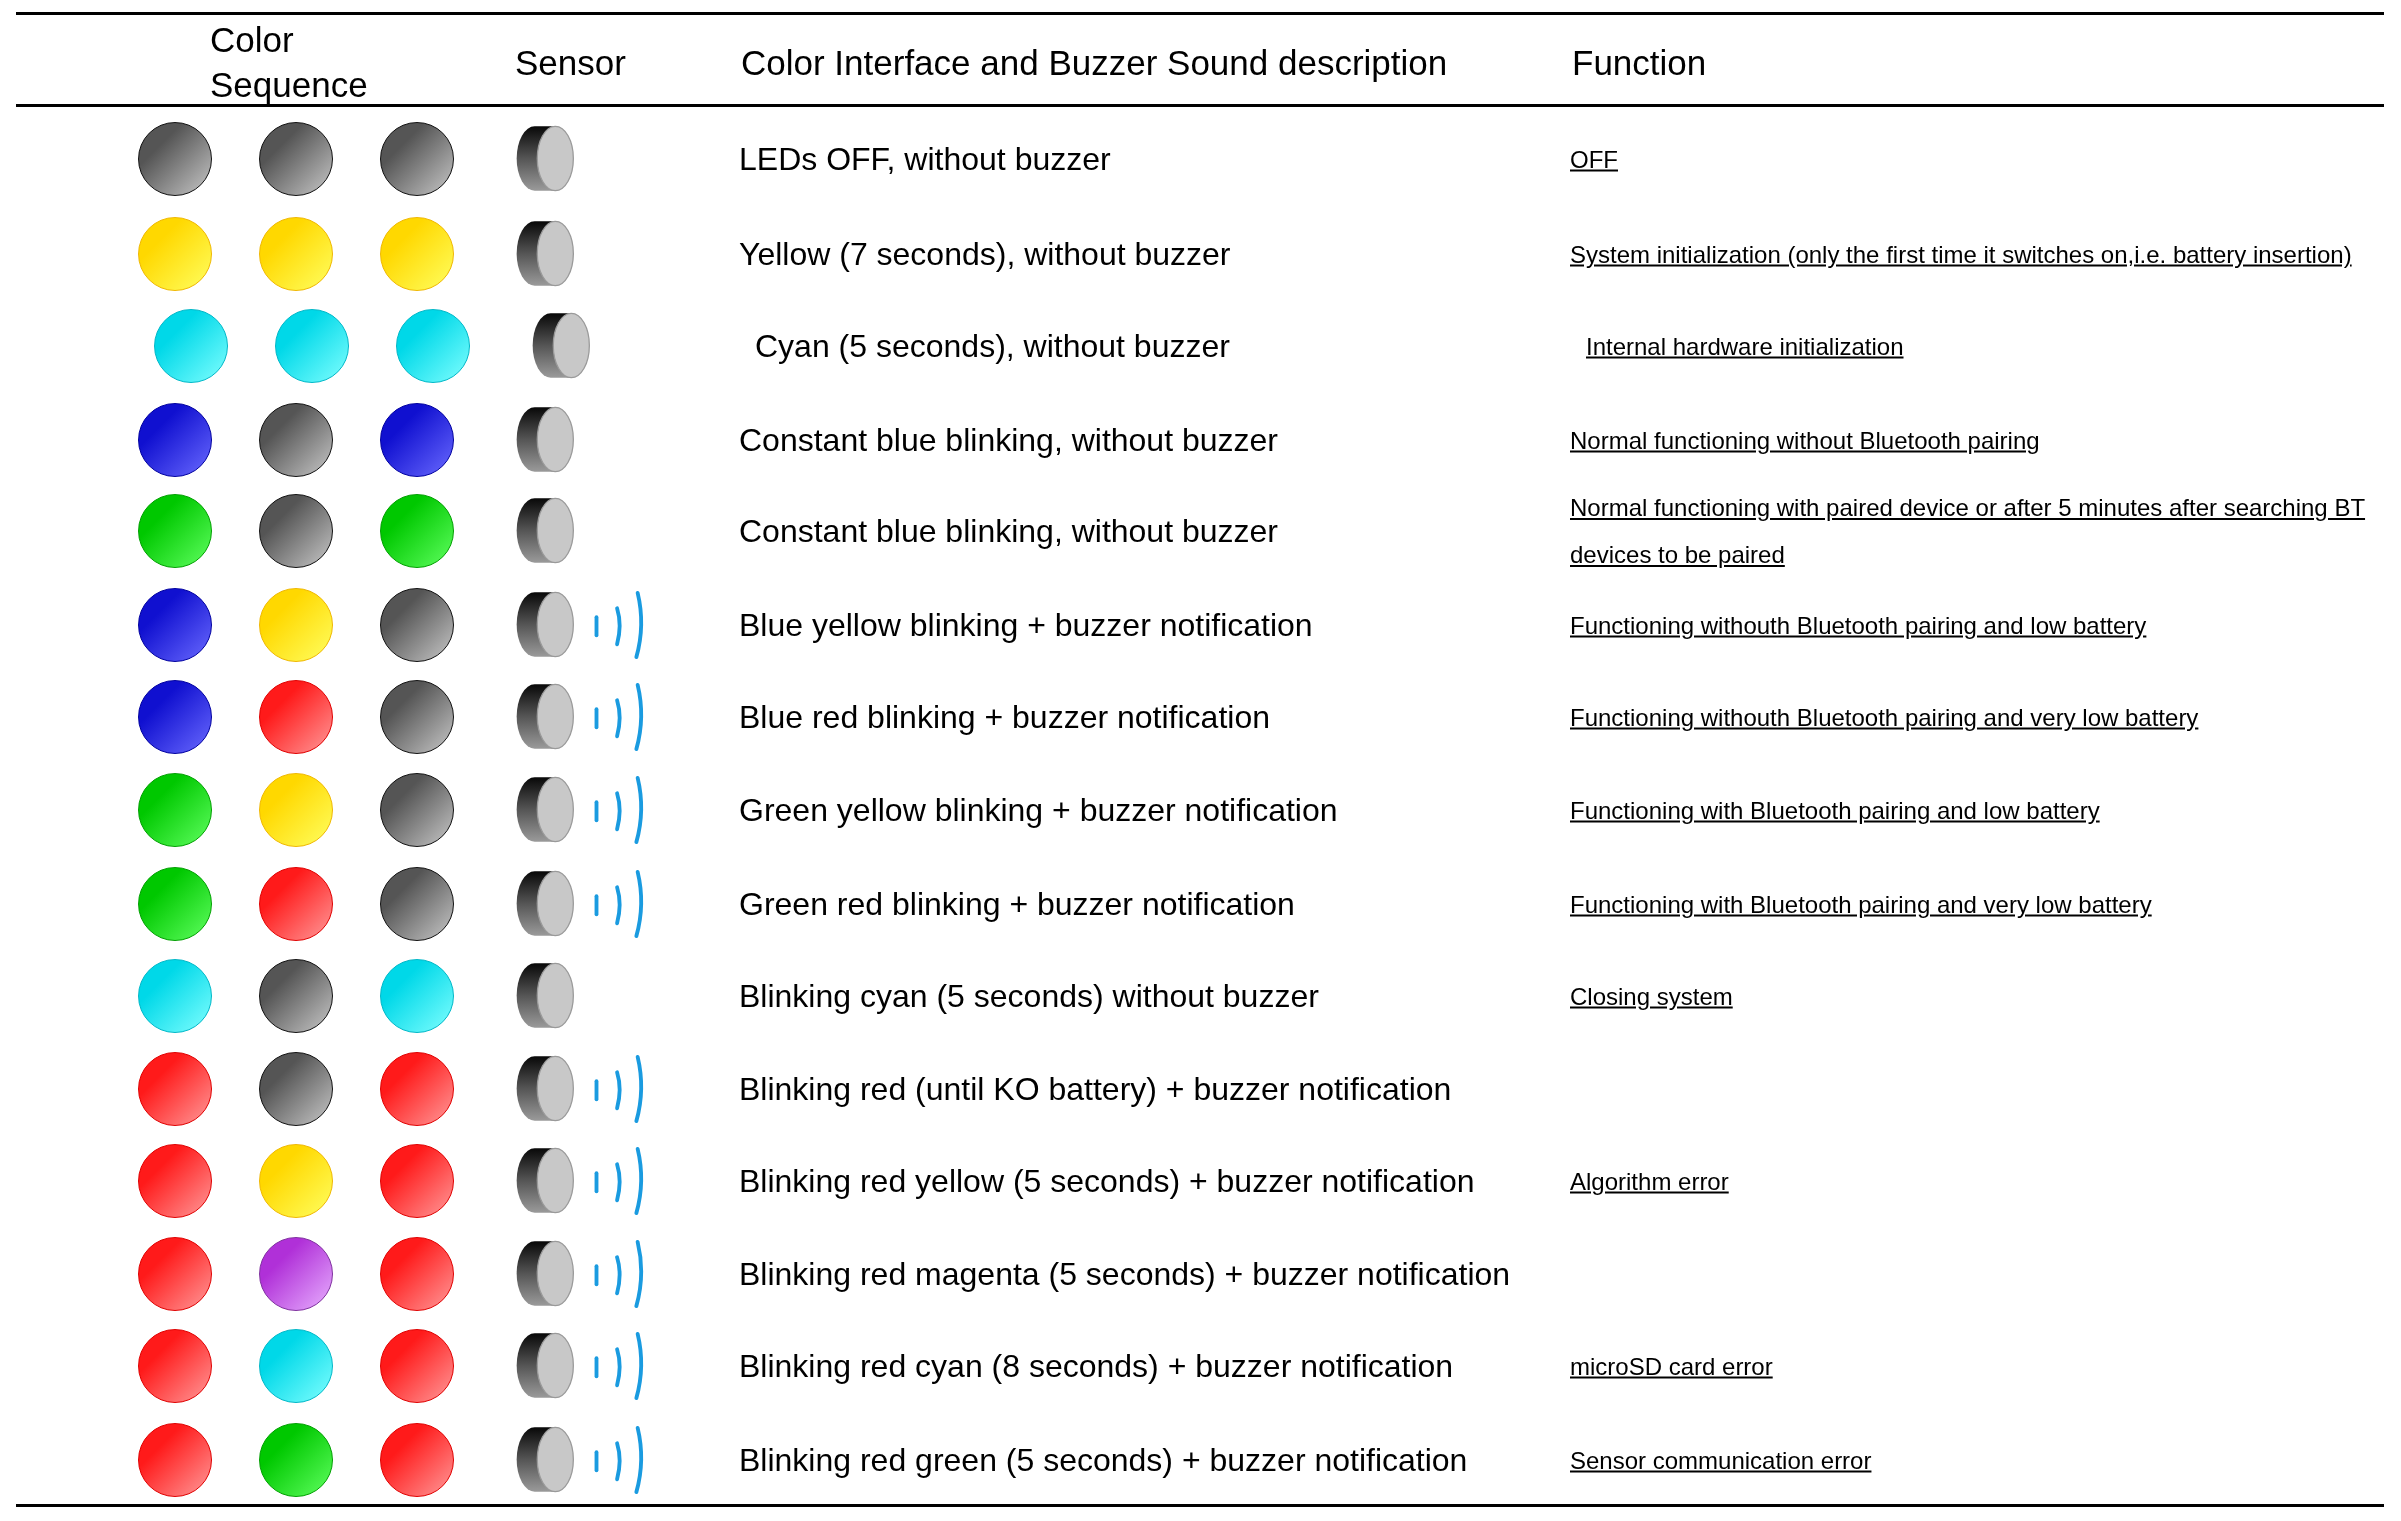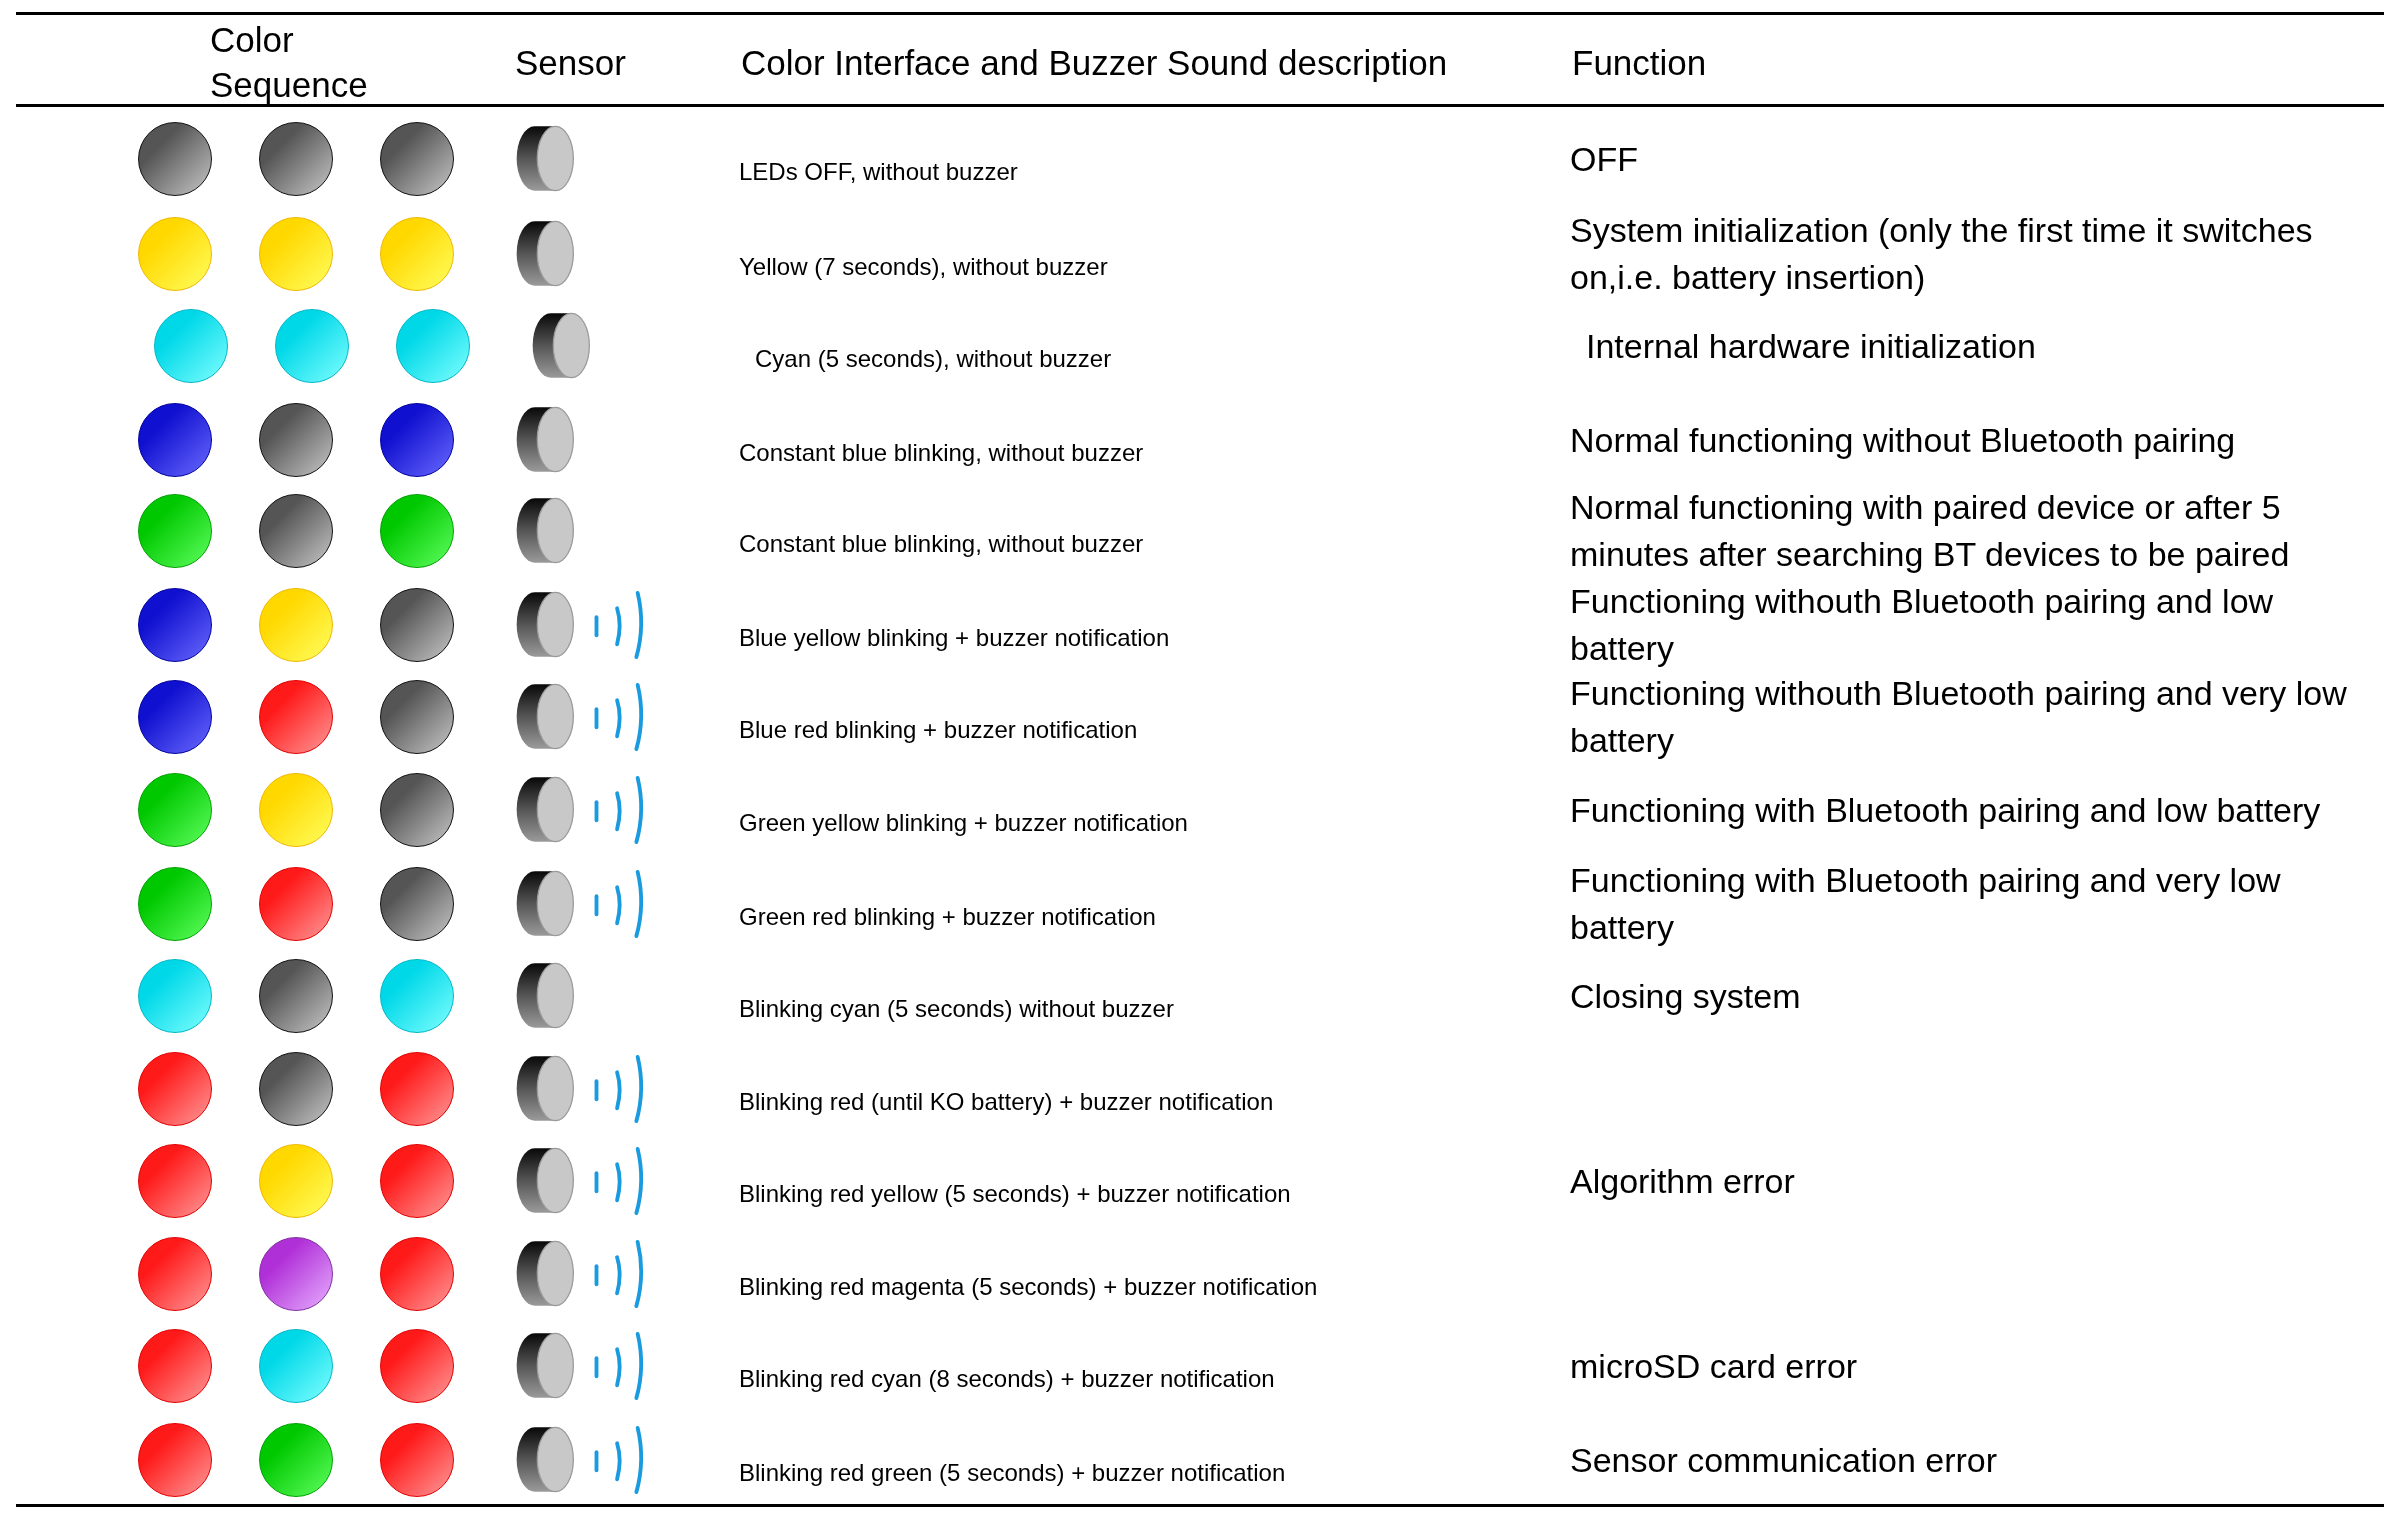--- a/index.html
+++ b/index.html
@@ -4,24 +4,24 @@
 <style>
   html, body { margin:0; padding:0; background:#ffffff; }
   body { width:2401px; height:1521px; position:relative; overflow:hidden;
          font-family:"Liberation Sans", sans-serif; color:#000; }
   .rule { position:absolute; left:15.5px; width:2368px; height:3.2px; background:#000; }
   .hdr { position:absolute; font-size:35px; line-height:45px; white-space:nowrap; }
   .row { position:absolute; left:0; width:2401px; height:93px; }
   .led { position:absolute; width:74px; height:74px; border-radius:50%; top:-37px; box-sizing:border-box; border:1.9px solid; }
   .buzzer { position:absolute; left:515px; top:-34px; width:60px; height:67px; }
   .waves { position:absolute; left:590px; top:-36px; width:58px; height:72px; }
-  .desc { position:absolute; left:739px; width:822px; font-size:24px; line-height:45px;
-          transform:translateY(-50%); top:12px; }
-  .func { position:absolute; left:1570px; width:816px; font-size:34px; line-height:47px;
+  .desc { position:absolute; left:739px; width:822px; font-size:32px; line-height:45px;
           transform:translateY(-50%); top:0; }
+  .func { position:absolute; left:1570px; width:816px; font-size:24px; line-height:47px;
+          transform:translateY(-50%); top:0;text-decoration:underline; }
 </style>
 </head>
 <body>
 
 <div>
   <div class="rule" style="top:12.3px;"></div>
   <div class="hdr" style="left:210px; top:17px;">Color</div>
   <div class="hdr" style="left:210px; top:62px;">Sequence</div>
   <div class="hdr" style="left:515px; top:40px;">Sensor</div>
   <div class="hdr" style="left:741px; top:40px;">Color Interface and Buzzer Sound description</div>

